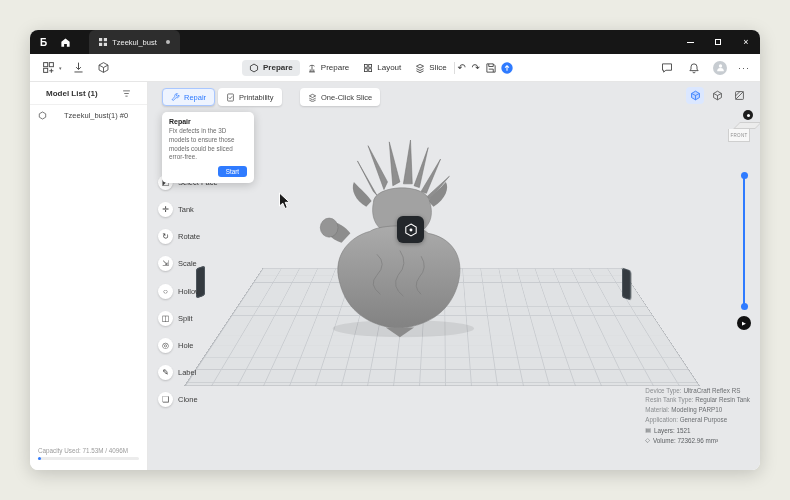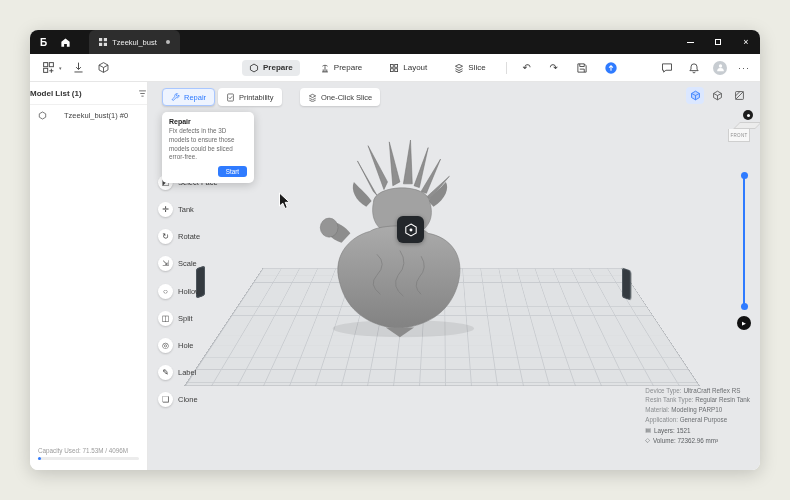--- a/index.html
+++ b/index.html
@@ -21,34 +21,34 @@
   .tb-ctl { width:28px; height:24px; display:flex; align-items:center; justify-content:center; color:#fff; font-size:9px; }
   .ctl-min { width:7px; height:1px; background:#fff; }
   .ctl-max { width:6px; height:6px; border:1px solid #fff; }
 
   
   .menubar { position:relative; height:28px; background:#fff; border-bottom:1px solid #e6e6e6;
              display:flex; align-items:center; }
   .mb-left { display:flex; align-items:center; gap:9px; padding-left:10px; }
   .mb-ico { display:flex; align-items:center; justify-content:center; width:16px; height:16px; color:#4a4a4a; cursor:pointer; }
   .caret { font-size:5px; color:#666; margin-left:-6px; }
-  .mb-tabs { position:absolute; left:212px; display:flex; align-items:center; gap:13px; }
+  .mb-tabs { position:absolute; left:212px; display:flex; align-items:center; }
   .mb-tab { display:flex; align-items:center; gap:4px; font-size:8px; color:#333; padding:3px 7px; border-radius:4px; cursor:pointer; }
   .mb-tab.active { background:#e8eaec; font-weight:bold; }
   .mb-sep { width:1px; height:12px; background:#ddd; }
   .mb-hist { font-size:10px; color:#444; width:14px; text-align:center; cursor:pointer; line-height:10px; }
   .mb-right { position:absolute; right:10px; display:flex; align-items:center; gap:11px; }
   .avatar { width:14px; height:14px; border-radius:50%; background:#c7ccd1; display:flex; align-items:center; justify-content:center; }
   .more { font-size:9px; color:#444; letter-spacing:1px; }
 
   
   .content { position:absolute; top:52px; left:0; right:0; bottom:0; display:flex; }
 
   .sidebar { width:118px; background:#fff; border-right:1px solid #e7e7e7; position:relative; }
-  .sb-header { display:flex; justify-content:space-between; align-items:center; padding:7px 0 6px;
+  .sb-header { display:flex; justify-content:space-between; align-items:center; padding:7px 16px 6px;
                border-bottom:1px solid #f0f0f0; font-size:8px; font-weight:bold; color:#333; }
   .sb-item { display:flex; align-items:center; gap:17px; padding:6px 8px; font-size:7.5px; color:#444; cursor:pointer; }
   .sb-footer { position:absolute; left:8px; right:8px; bottom:10px; }
   .cap-text { font-size:6.3px; color:#9b9b9b; margin-bottom:3px; }
   .cap-track { height:3px; background:#ececec; border-radius:2px; }
   .cap-fill { height:3px; width:3%; background:#2f7bff; border-radius:2px; }
 
   .viewport { flex:1; position:relative; background:#e7e8ea; overflow:hidden; }
 
   

